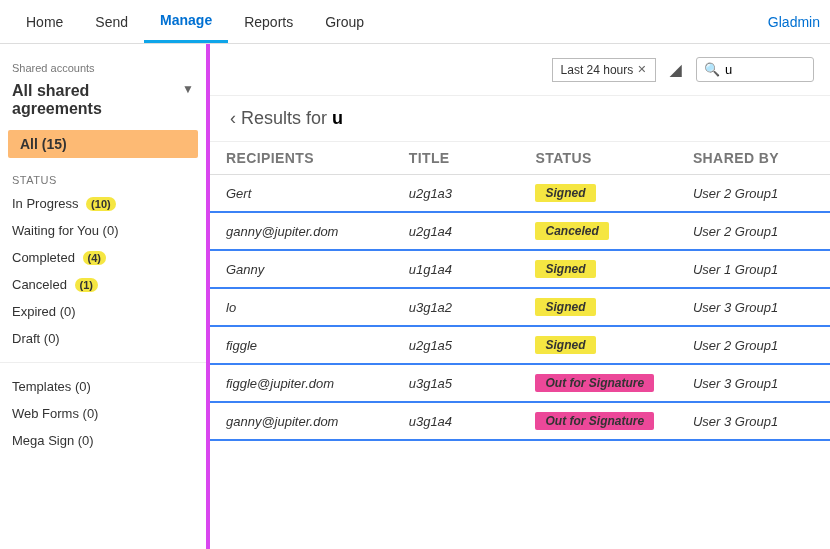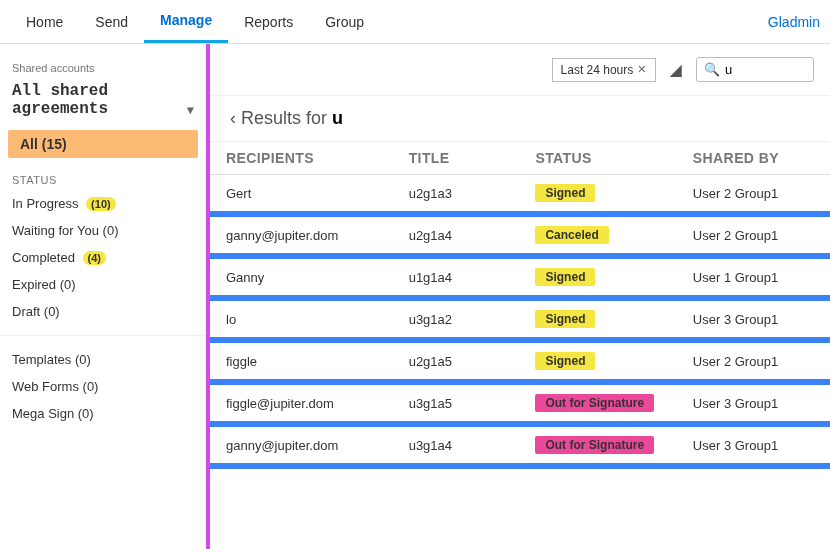--- a/index.html
+++ b/index.html
@@ -10,21 +10,21 @@
     .top-nav .nav-item { padding: 12px 16px; cursor: pointer; color: #333; font-size: 14px; text-decoration: none; }
     .top-nav .nav-item.active { color: #0070d2; border-bottom: 3px solid #0ea5e9; font-weight: bold; }
     .top-nav .nav-user { margin-left: auto; color: #0070d2; font-size: 14px; cursor: pointer; }
 
     
     .main-layout { display: flex; height: calc(549px - 44px); }
 
     
     .sidebar { width: 210px; min-width: 210px; border-right: 4px solid #d946ef; padding: 10px 0; overflow-y: auto; }
     .sidebar .shared-accounts-label { font-size: 11px; color: #777; padding: 8px 12px 2px 12px; }
-    .sidebar .all-agreements { display: flex; align-items: flex-end; padding: 6px 12px; font-size: 16px; font-weight: bold; color: #333; cursor: pointer; font-family: Liberation Mono, monospace; }
+    .sidebar .all-agreements { display: flex; align-items: flex-start; padding: 6px 12px; font-size: 16px; font-weight: bold; color: #333; cursor: pointer; }
     .sidebar .all-agreements .chevron { margin-left: 6px; color: #666; font-size: 12px; }
     .sidebar .all-item { background: #fdba74; padding: 6px 12px; margin: 6px 8px; font-size: 14px; font-weight: bold; cursor: pointer; border-radius: 2px; }
     .sidebar .section-label { font-size: 11px; color: #777; padding: 10px 12px 4px 12px; text-transform: uppercase; letter-spacing: 0.5px; }
     .sidebar .sidebar-item { padding: 6px 12px; cursor: pointer; font-size: 13px; color: #333; }
     .sidebar .badge { background: #f5e642; padding: 1px 5px; border-radius: 10px; font-size: 11px; font-weight: bold; margin-left: 4px; }
     .sidebar .section-divider { border-top: 1px solid #eee; margin: 10px 0; }
 
     
     .content { flex: 1; overflow-y: auto; padding: 0; }
 
@@ -37,21 +37,21 @@
     .search-box { border: 1px solid #bbb; border-radius: 3px; padding: 4px 8px; font-size: 13px; display: flex; align-items: center; gap: 4px; }
     .search-box input { border: none; outline: none; font-size: 13px; width: 80px; }
 
     
     .results-heading { padding: 12px 20px; font-size: 18px; color: #555; border-bottom: 1px solid #eee; }
     .results-heading strong { color: #000; }
 
     
     .results-table { width: 100%; border-collapse: collapse; }
     .results-table th { text-align: left; padding: 8px 16px; font-size: 14px; font-weight: bold; color: #777; text-transform: uppercase; letter-spacing: 0.4px; border-bottom: 1px solid #ddd; }
-    .results-table td { padding: 9px 16px; border-bottom: 6px solid #3b82f6; font-size: 13px; }
+    .results-table td { padding: 9px 16px; border-bottom: 2px solid #3b82f6; font-size: 13px; font-style: italic; }
     .status-badge { display: inline-block; padding: 2px 10px; border-radius: 2px; font-size: 12px; font-weight: bold; }
     .status-signed { background: #f5e642; color: #333; }
     .status-canceled { background: #f5e642; color: #333; }
     .status-out-for-sig { background: #ec4899; color: #333; }
     .col-recipients { width: 200px; }
     .col-title { width: 150px; }
     .col-status { width: 180px; }
     .col-shared { width: 180px; }
   </style>
 </head>
@@ -82,20 +82,24 @@
       <span>In Progress</span>
       <span class="badge">(10)</span>
     </div>
     <div class="sidebar-item">
       <span>Waiting for You</span>
       <span>(0)</span>
     </div>
     <div class="sidebar-item">
       <span>Completed</span>
       <span class="badge">(4)</span>
+    </div>
+    <div class="sidebar-item">
+      <span>Canceled</span>
+      <span class="badge">(1)</span>
     </div>
     <div class="sidebar-item">
       <span>Expired</span>
       <span>(0)</span>
     </div>
     <div class="sidebar-item">
       <span>Draft</span>
       <span>(0)</span>
     </div>
     <div class="section-divider"></div>

